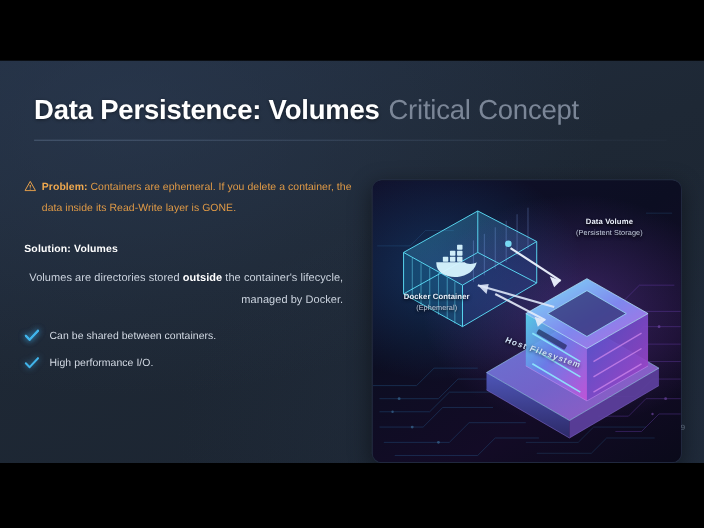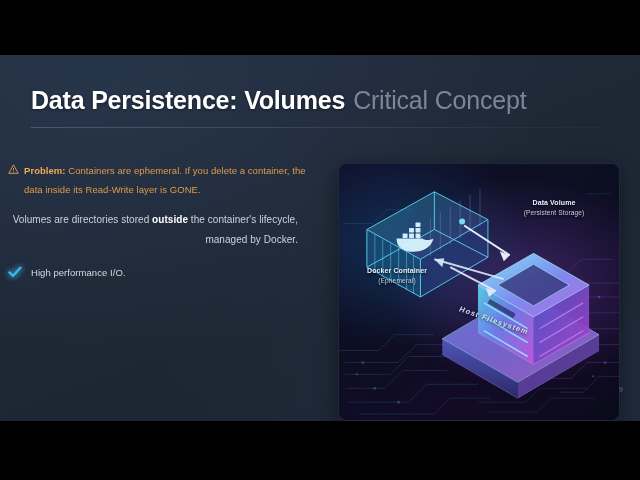--- a/index.html
+++ b/index.html
@@ -35,21 +35,21 @@
   .title-sub {
     font-size:25px; font-weight:normal; color:#7b8697; letter-spacing:-0.2px;
     margin-left:8px;
   }
   .title-rule {
     position:absolute; left:31px; top:72px; width:575px; height:1px;
     background:linear-gradient(90deg, rgba(118,140,170,0.42) 0%, rgba(100,122,152,0.26) 55%, rgba(90,110,138,0.05) 100%);
   }
 
   
-  .left-col { position:absolute; left:8px; top:107px; width:306px; }
+  .left-col { position:absolute; left:22px; top:107px; width:306px; }
 
   .problem {
     position:relative; padding-left:16px;
     font-size:9.5px; line-height:1.95; color:#e7a24a; letter-spacing:0.05px;
   }
   .warn-icon {
     position:absolute; left:0; top:2px; width:11px; height:10px; display:block;
   }
   .problem-label { font-weight:bold; color:#f0a94e; }
   .problem-body  { color:#e09a46; }
@@ -139,35 +139,37 @@
       <div class="problem">
         <svg class="warn-icon" viewBox="0 0 24 22">
           <path d="M12 2 L22.5 20.5 L1.5 20.5 Z" fill="none" stroke="#e8a14b" stroke-width="2" stroke-linejoin="round"></path>
           <rect x="11" y="8.5" width="2" height="6" rx="1" fill="#e8a14b"></rect>
           <circle cx="12" cy="17.2" r="1.2" fill="#e8a14b"></circle>
         </svg>
         <span class="problem-label">Problem:</span>
         <span class="problem-body">Containers are ephemeral. If you delete a container, the data inside its Read-Write layer is GONE.</span>
       </div>
 
+      <div class="solution-head">Solution: Volumes</div>
 
       <div class="solution-body"><span>Volumes are directories stored </span><b>outside</b><span> the container's lifecycle, managed by Docker.</span></div>
 
       <div class="bullets">
 
         <div class="bullet">
           <svg class="check-icon" viewBox="0 0 24 20">
             <path d="M2.5 10.5 L8.5 16.5 L21.5 2.5" fill="none" stroke="#41b4ea" stroke-width="3.2" stroke-linecap="round" stroke-linejoin="round"></path>
           </svg>
         </div>
 
         <div class="bullet">
           <svg class="check-icon" viewBox="0 0 24 20">
             <path d="M2.5 10.5 L8.5 16.5 L21.5 2.5" fill="none" stroke="#41b4ea" stroke-width="3.2" stroke-linecap="round" stroke-linejoin="round"></path>
           </svg>
+          <span>Can be shared between containers.</span>
         </div>
 
         <div class="bullet">
           <svg class="check-icon" viewBox="0 0 24 20">
             <path d="M2.5 10.5 L8.5 16.5 L21.5 2.5" fill="none" stroke="#41b4ea" stroke-width="3.2" stroke-linecap="round" stroke-linejoin="round"></path>
           </svg>
           <span>High performance I/O.</span>
         </div>
 
       </div>

